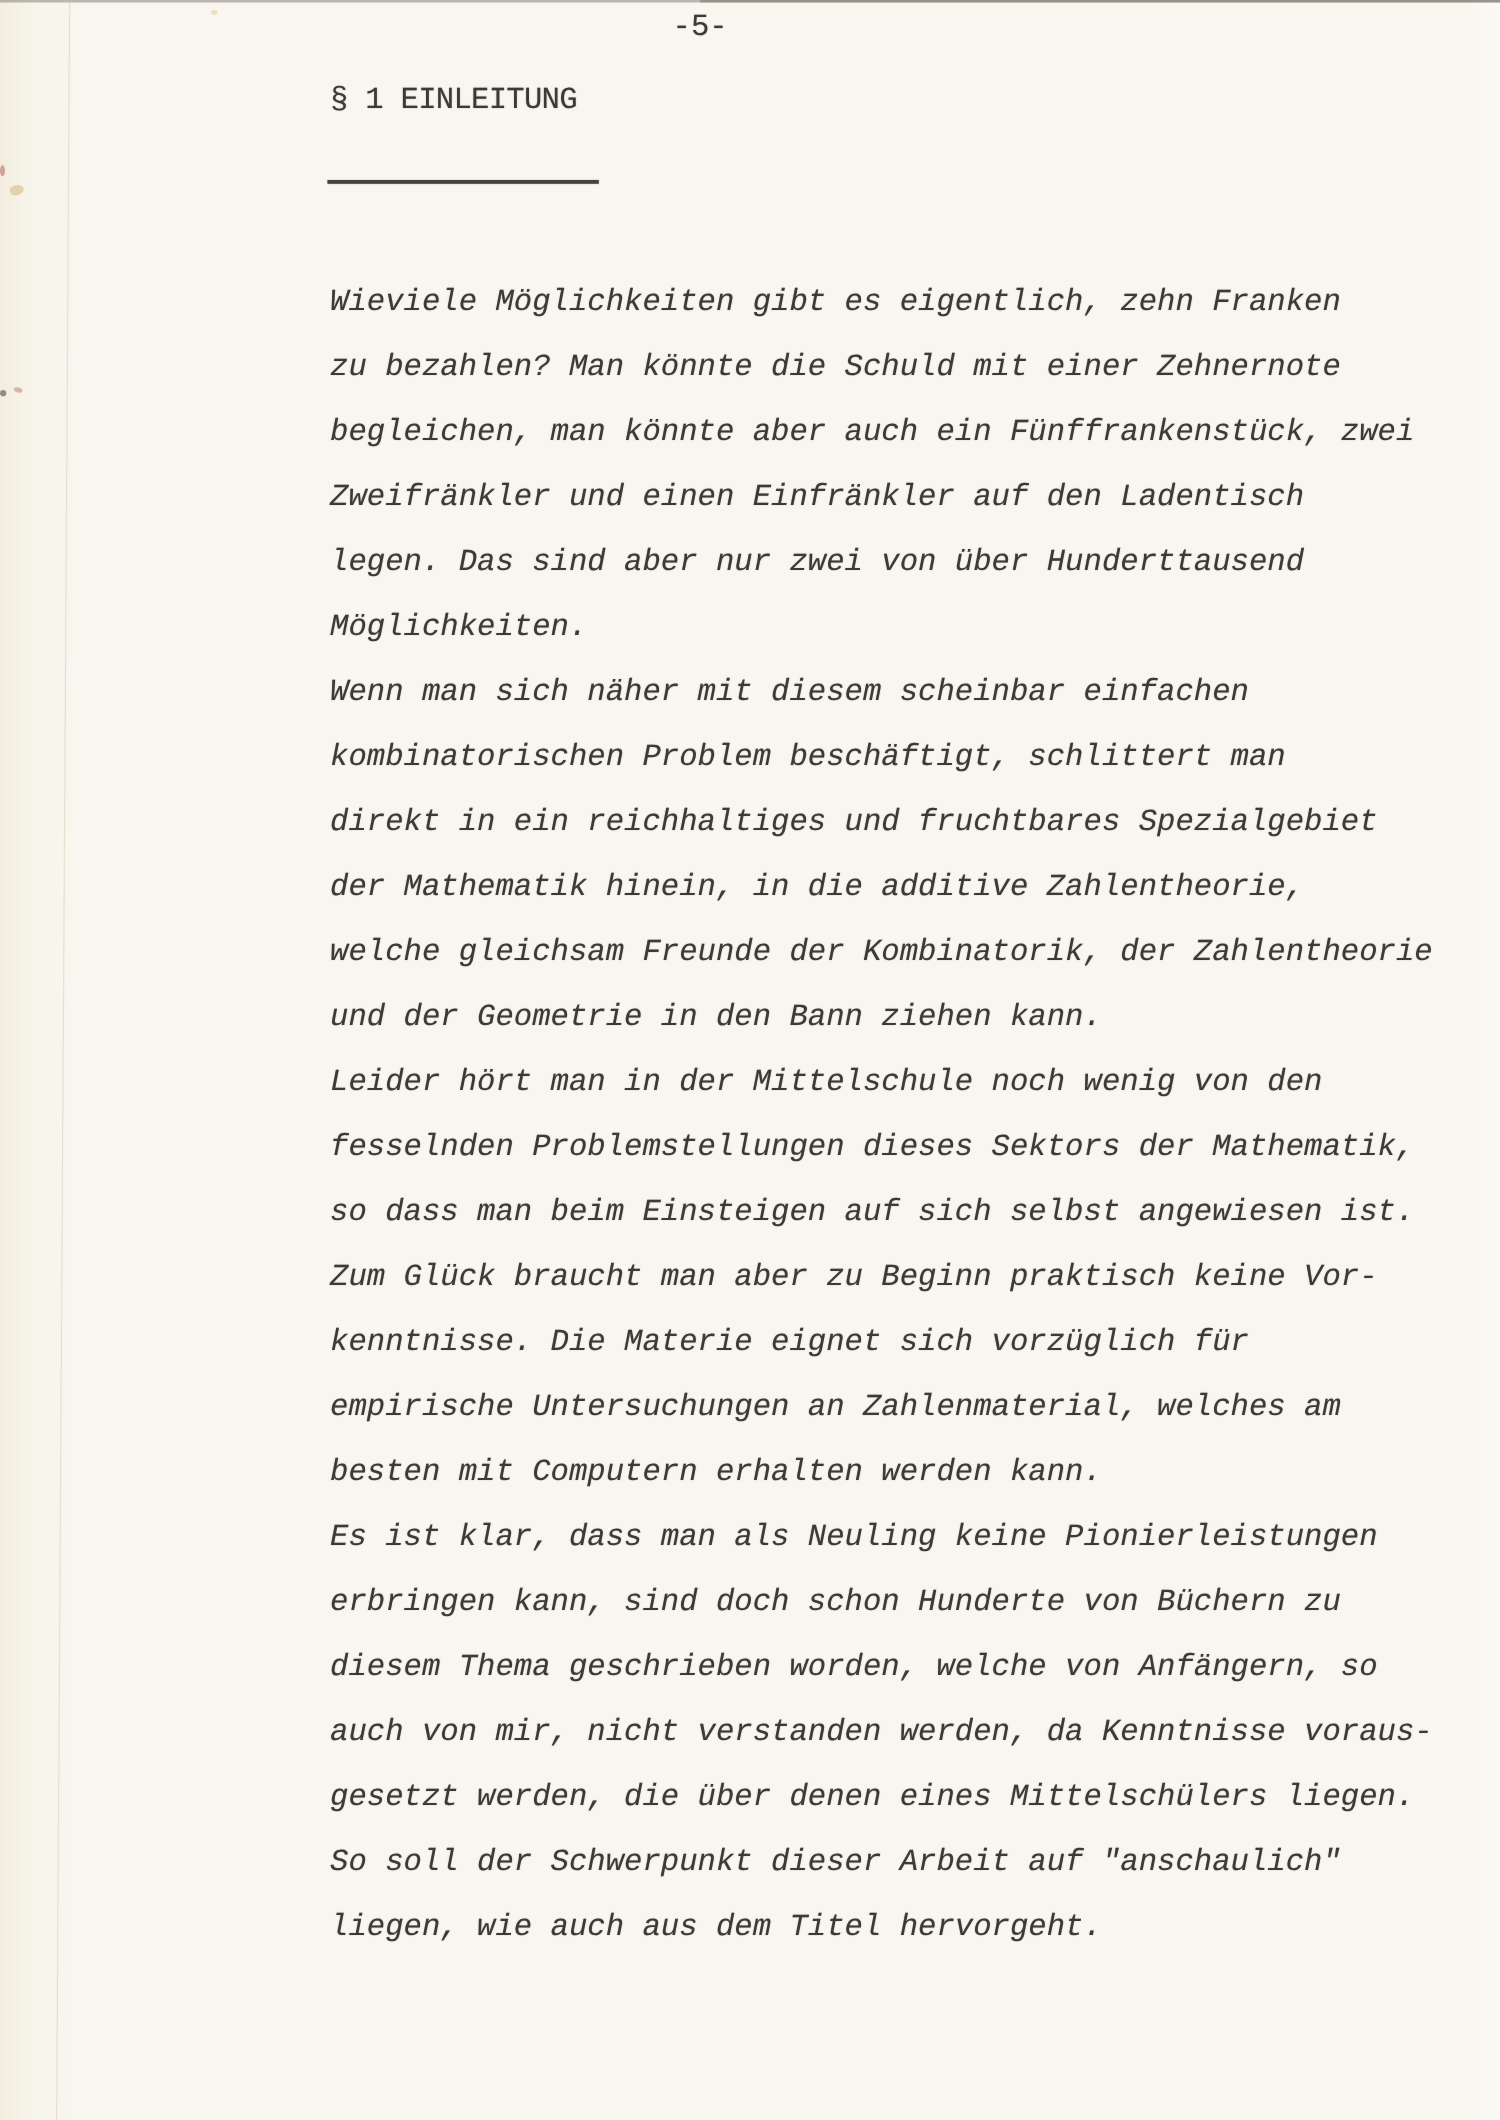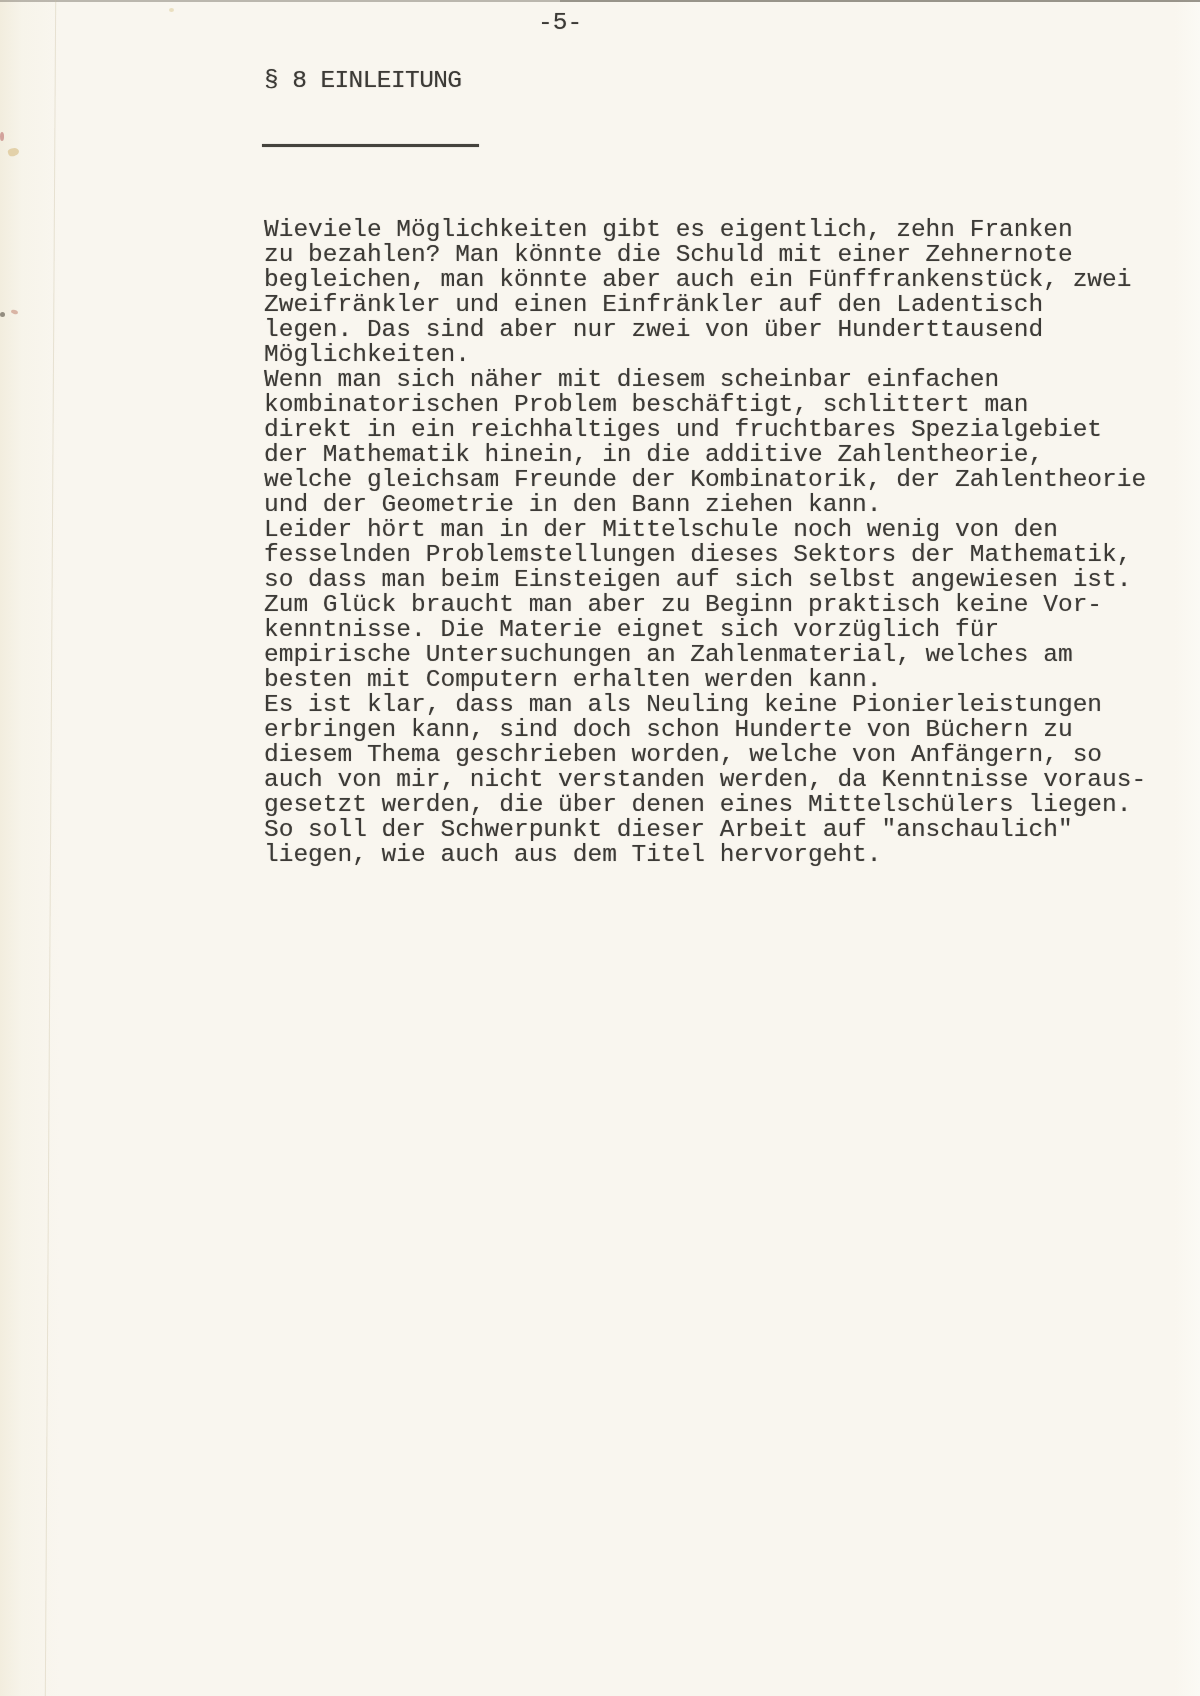--- a/index.html
+++ b/index.html
@@ -55,23 +55,24 @@
     top: 144px; left: 262px;
     width: 217px; height: 3px;
     background: #45433d;
     box-shadow: 0 0 1px rgba(64,62,57,0.6);
   }
   .body-text {
     position: absolute;
     top: 217px; left: 264px;
     width: 900px;
     font-size: 24.5px;
-    line-height: 25px;
+    line-height: 52px;
     white-space: pre;
     text-shadow: 0 0 1px rgba(64,62,57,0.42);
+    font-style: italic;
   }
   .speck { position: absolute; border-radius: 50%; }
   .speck-tan {
     top: 148px; left: 8px;
     width: 11px; height: 8px;
     background: #dfcb9f;
     border-radius: 40% 60% 50% 50%;
     transform: rotate(-20deg);
     opacity: 0.85;
   }
@@ -104,21 +105,21 @@
 </head>
 <body>
 
 <div class="page">
   <div class="scan-top-edge"></div>
   <div class="scan-top-edge seg2"></div>
   <div class="crease"></div>
 
   <div class="pagenum">-5-</div>
 
-  <div class="heading">§ 8 EINLEITUNG</div>
+  <div class="heading">§ 1 EINLEITUNG</div>
 
   <div class="heading-rule"></div>
 
   <div class="body-text">Wieviele Möglichkeiten gibt es eigentlich, zehn Franken
 zu bezahlen? Man könnte die Schuld mit einer Zehnernote
 begleichen, man könnte aber auch ein Fünffrankenstück, zwei
 Zweifränkler und einen Einfränkler auf den Ladentisch
 legen. Das sind aber nur zwei von über Hunderttausend
 Möglichkeiten.
 Wenn man sich näher mit diesem scheinbar einfachen

